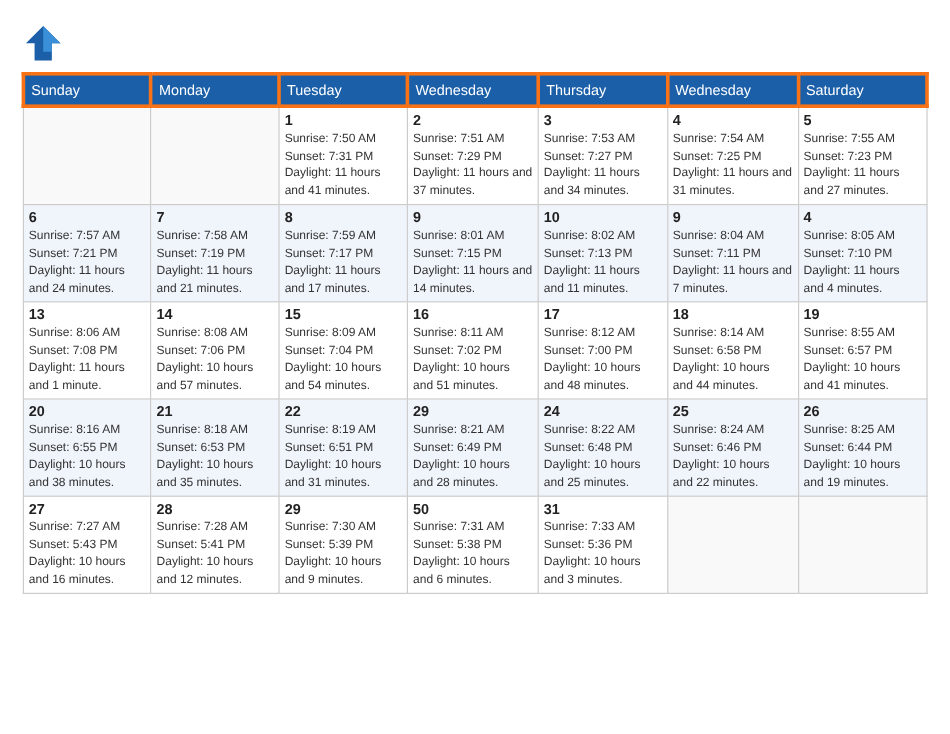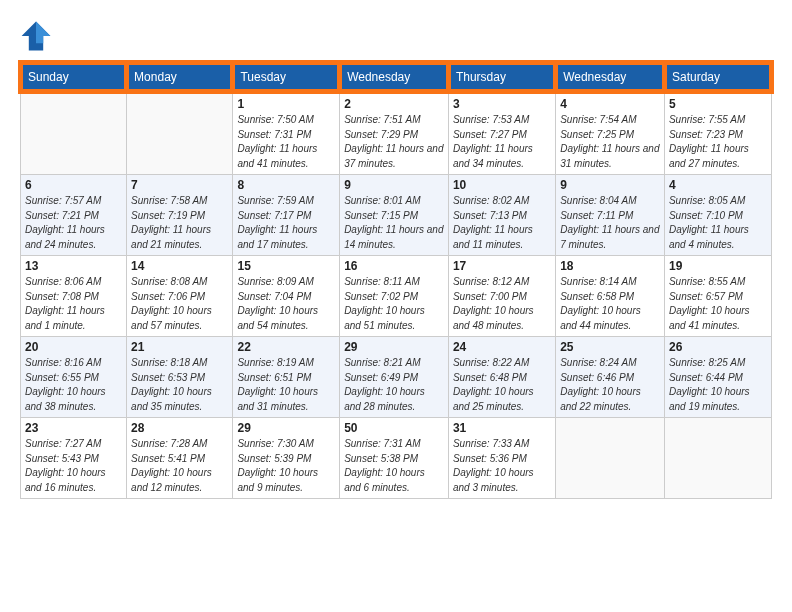--- a/index.html
+++ b/index.html
@@ -66,21 +66,21 @@
       margin-top: 4px;
       font-size: 10.5px;
     }
     .calendar thead tr th {
       background: #1a5fa8;
       color: #fff;
       text-align: left;
       padding: 5px 5px;
       font-size: 12px;
       font-weight: normal;
-      border: 5px solid #f97316;
+      border: 3px solid #f97316;
     }
     .calendar tbody tr td {
       vertical-align: top;
       border: 1px solid #ccc;
       padding: 3px 4px;
       width: 113px;
       min-height: 70px;
       background: #fff;
     }
     .calendar tbody tr:nth-child(even) td {
@@ -93,21 +93,20 @@
       font-size: 12px;
       font-weight: bold;
       color: #222;
       display: block;
       margin-bottom: 2px;
     }
     .day-info {
       color: #333;
       font-size: 10px;
       line-height: 1.45;
-      font-style: italic;
     }
   </style>
 </head>
 <body>
 
 <div class="page">
   <div class="header">
     <div class="logo">
       <svg class="logo-icon" viewBox="0 0 40 40" xmlns="http://www.w3.org/2000/svg">
         <polygon points="20,4 36,20 28,20 28,36 12,36 12,20 4,20" fill="#1a5fa8"></polygon>
@@ -298,21 +297,21 @@
           </td>
           <td>
             <span class="day-num">26</span>
             <div class="day-info">Sunrise: 8:25 AM
 Sunset: 6:44 PM
 Daylight: 10 hours and 19 minutes.</div>
           </td>
         </tr>
         <tr>
           <td>
-            <span class="day-num">23</span>
+            <span class="day-num">27</span>
             <div class="day-info">Sunrise: 7:27 AM
 Sunset: 5:43 PM
 Daylight: 10 hours and 16 minutes.</div>
           </td>
           <td>
             <span class="day-num">28</span>
             <div class="day-info">Sunrise: 7:28 AM
 Sunset: 5:41 PM
 Daylight: 10 hours and 12 minutes.</div>
           </td>

